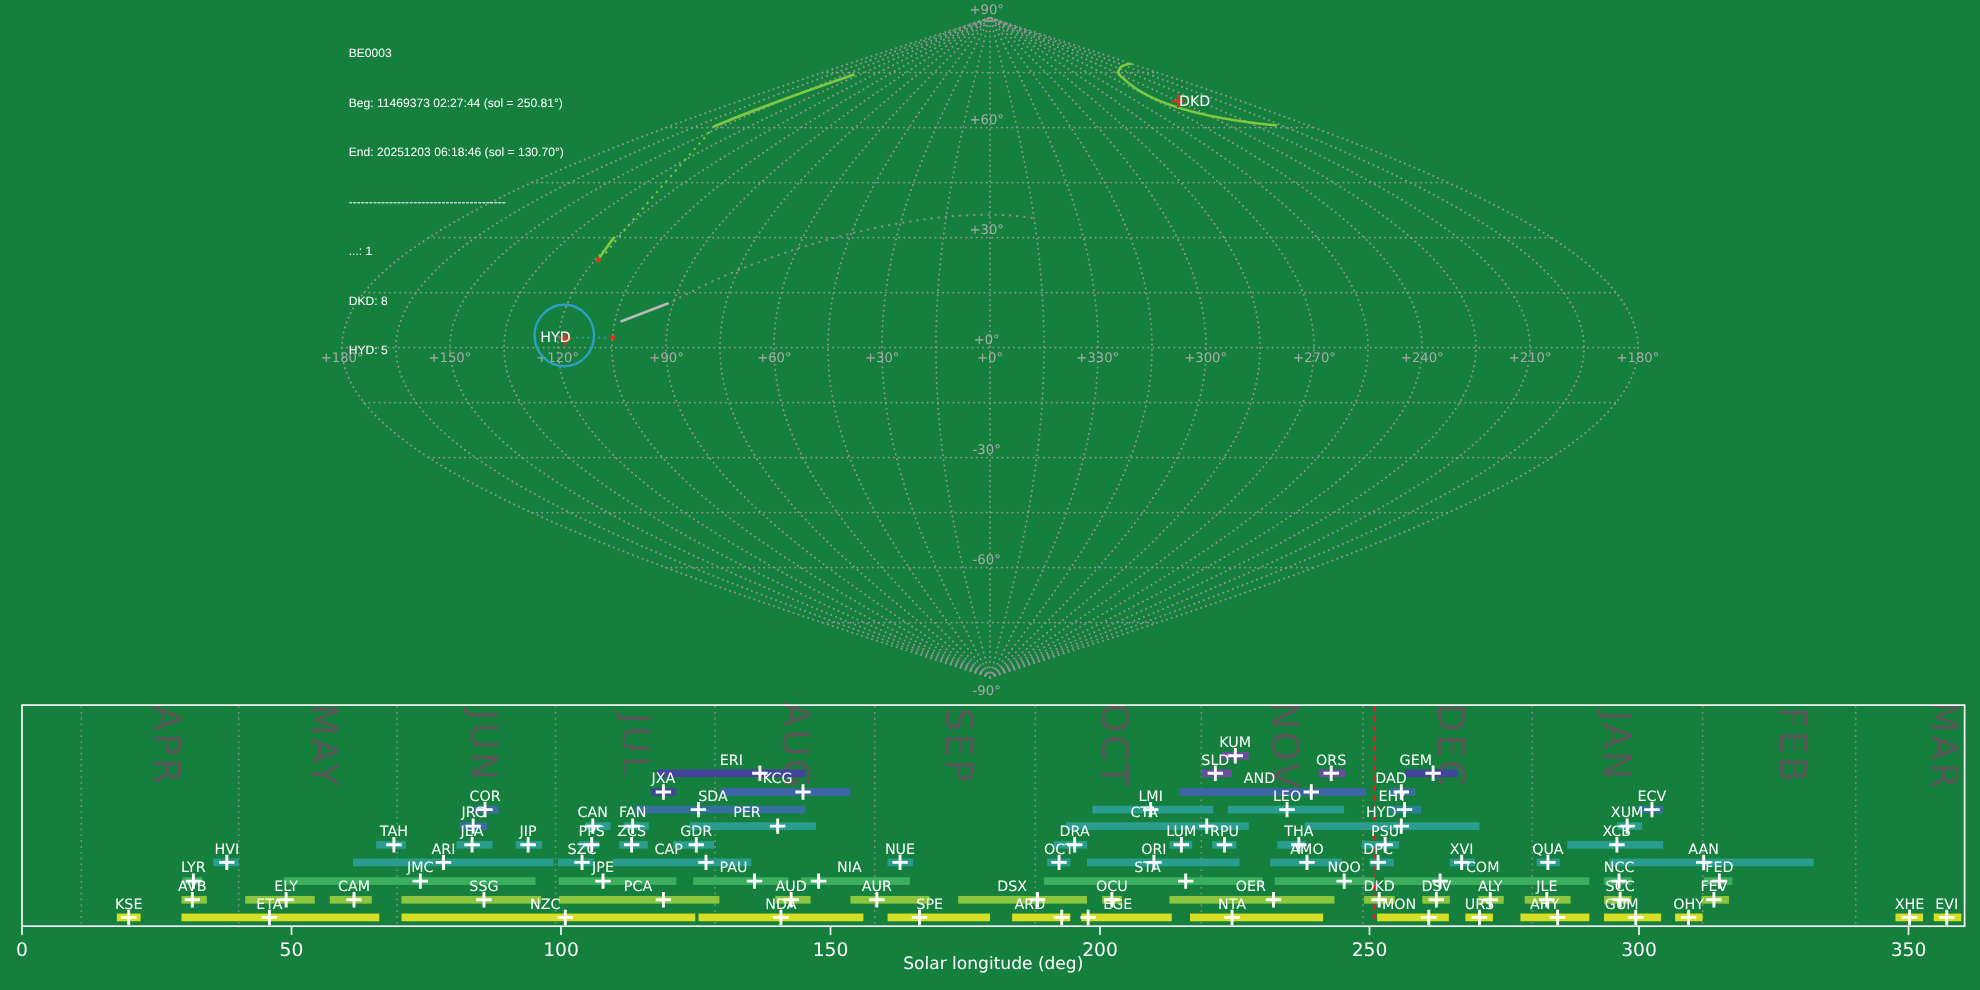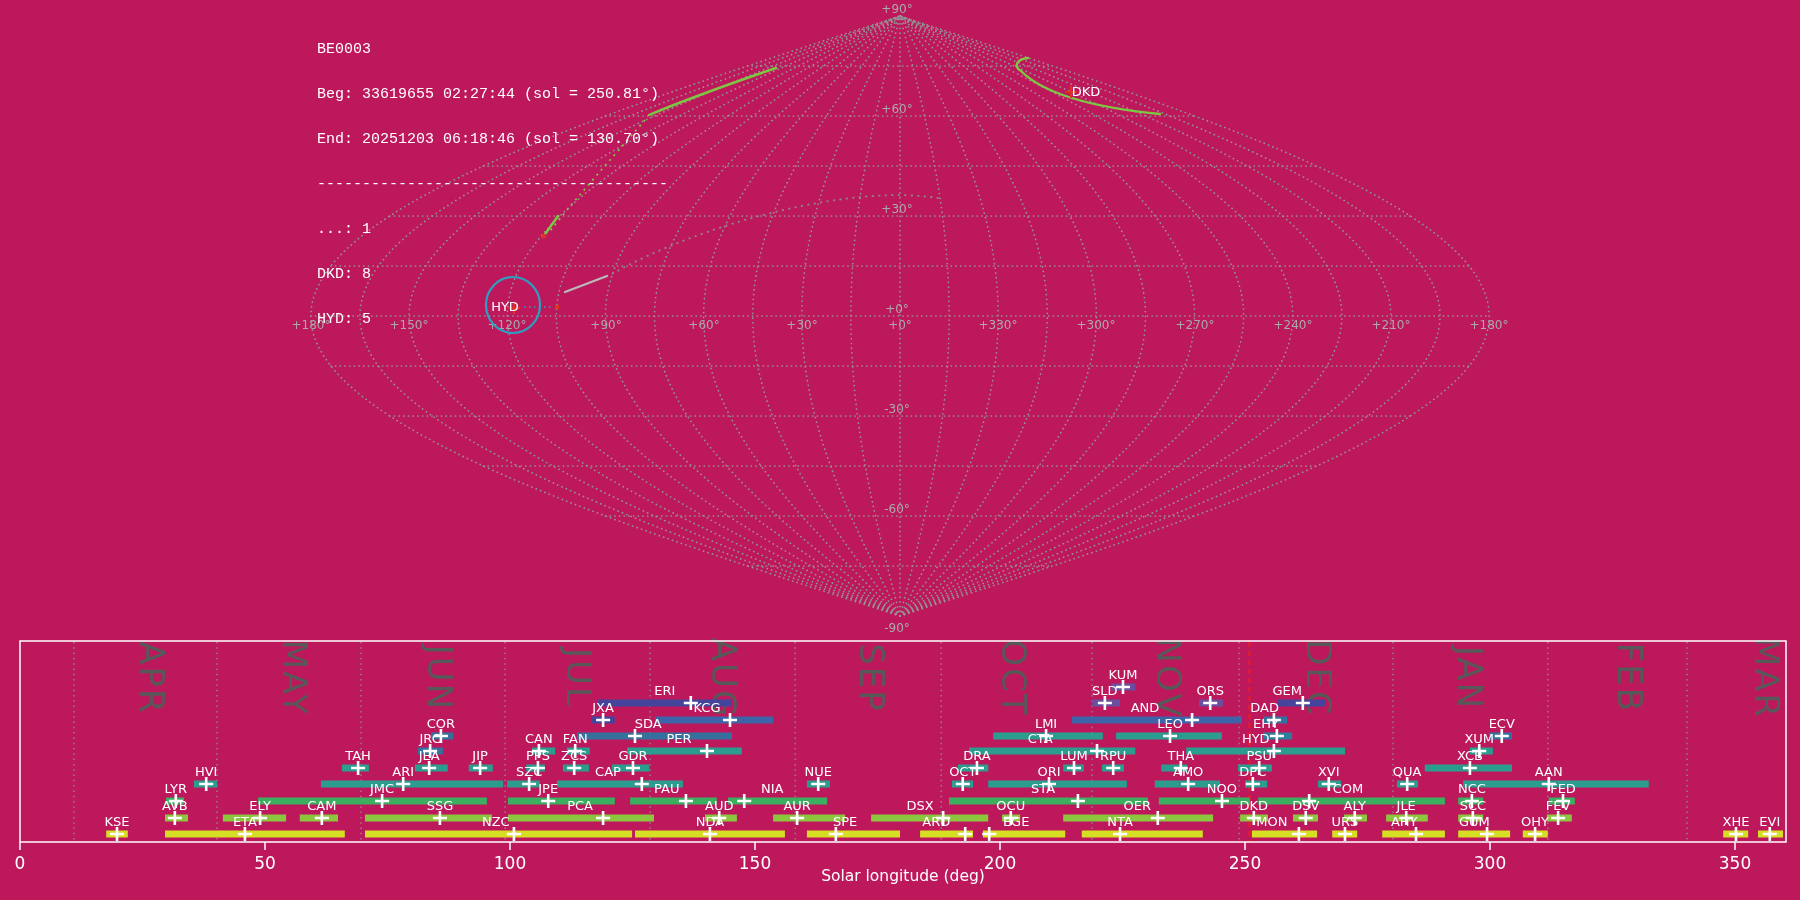--- a/index.html
+++ b/index.html
@@ -1,20 +1,20 @@
 <!DOCTYPE html>
 <html><head>
 <meta charset="utf-8">
 <style>
   html,body{margin:0;padding:0;background:#000;}
-  .stage{position:relative;width:1800px;height:900px;background:#be185d;overflow:hidden;
+  .stage{position:relative;width:1800px;height:900px;background:#15803d;overflow:hidden;
          font-family:"DejaVu Sans",sans-serif;}
   .stage svg{position:absolute;left:0;top:0;}
   .info{position:absolute;left:317px;top:12px;color:#fff;
-        font-family:Liberation Mono, monospace;font-size:15px;line-height:15px;
+        font-family:Liberation Sans, sans-serif;font-size:11px;line-height:15px;
         white-space:pre;}
 </style>
 </head>
 <body>
 
 <div class="stage">
   <svg id="plot" width="1800" height="900" viewBox="0 0 1800 900">
       <g>
         <g>
           <path d="M900.0,616.0L879.4,609.3L858.9,602.7L838.4,596.0L818.0,589.3L797.7,582.7L777.5,576.0L757.5,569.3L737.6,562.7L717.9,556.0L698.5,549.3L679.3,542.7L660.4,536.0L641.7,529.3L623.4,522.7L605.4,516.0L587.8,509.3L570.5,502.7L553.7,496.0L537.3,489.3L521.3,482.7L505.8,476.0L490.7,469.3L476.2,462.7L462.1,456.0L448.7,449.3L435.7,442.7L423.3,436.0L411.5,429.3L400.3,422.7L389.7,416.0L379.8,409.3L370.4,402.7L361.7,396.0L353.7,389.3L346.3,382.7L339.6,376.0L333.6,369.3L328.3,362.7L323.7,356.0L319.8,349.3L316.5,342.7L314.0,336.0L312.2,329.3L311.2,322.7L310.8,316.0L311.2,309.3L312.2,302.7L314.0,296.0L316.5,289.3L319.8,282.7L323.7,276.0L328.3,269.3L333.6,262.7L339.6,256.0L346.3,249.3L353.7,242.7L361.7,236.0L370.4,229.3L379.8,222.7L389.7,216.0L400.3,209.3L411.5,202.7L423.3,196.0L435.7,189.3L448.7,182.7L462.1,176.0L476.2,169.3L490.7,162.7L505.8,156.0L521.3,149.3L537.3,142.7L553.7,136.0L570.5,129.3L587.8,122.7L605.4,116.0L623.4,109.3L641.7,102.7L660.4,96.0L679.3,89.3L698.5,82.7L717.9,76.0L737.6,69.3L757.5,62.7L777.5,56.0L797.7,49.3L818.0,42.7L838.4,36.0L858.9,29.3L879.4,22.7L900.0,16.0" stroke="#949494" stroke-width="1.7" stroke-dasharray="0.1 4.6" stroke-linecap="round" fill="none"></path>
@@ -580,20 +580,20 @@
           <text x="1490" y="869" fill="#ffffff" font-size="17" font-family="&quot;DejaVu Sans&quot;,sans-serif" text-anchor="middle">300</text>
           <path d="M1735.0000000000002,842V850" stroke="#ffffff" stroke-width="1.5" fill="none"></path>
           <text x="1735.0000000000002" y="869" fill="#ffffff" font-size="17" font-family="&quot;DejaVu Sans&quot;,sans-serif" text-anchor="middle">350</text>
           <text x="903" y="881" fill="#ffffff" font-size="15.5" font-family="&quot;DejaVu Sans&quot;,sans-serif" text-anchor="middle">Solar longitude (deg)</text>
         </g>
       </g>
     </svg>
 
   <div class="info">
     <div>BE0003</div>
-    <div>Beg: 33619655 02:27:44 (sol = 250.81°)</div>
+    <div>Beg: 11469373 02:27:44 (sol = 250.81°)</div>
     <div>End: 20251203 06:18:46 (sol = 130.70°)</div>
     <div>---------------------------------------</div>
     <div>...: 1</div>
     <div>DKD: 8</div>
     <div>HYD: 5</div>
   </div>
 </div>
 
 </body></html>

